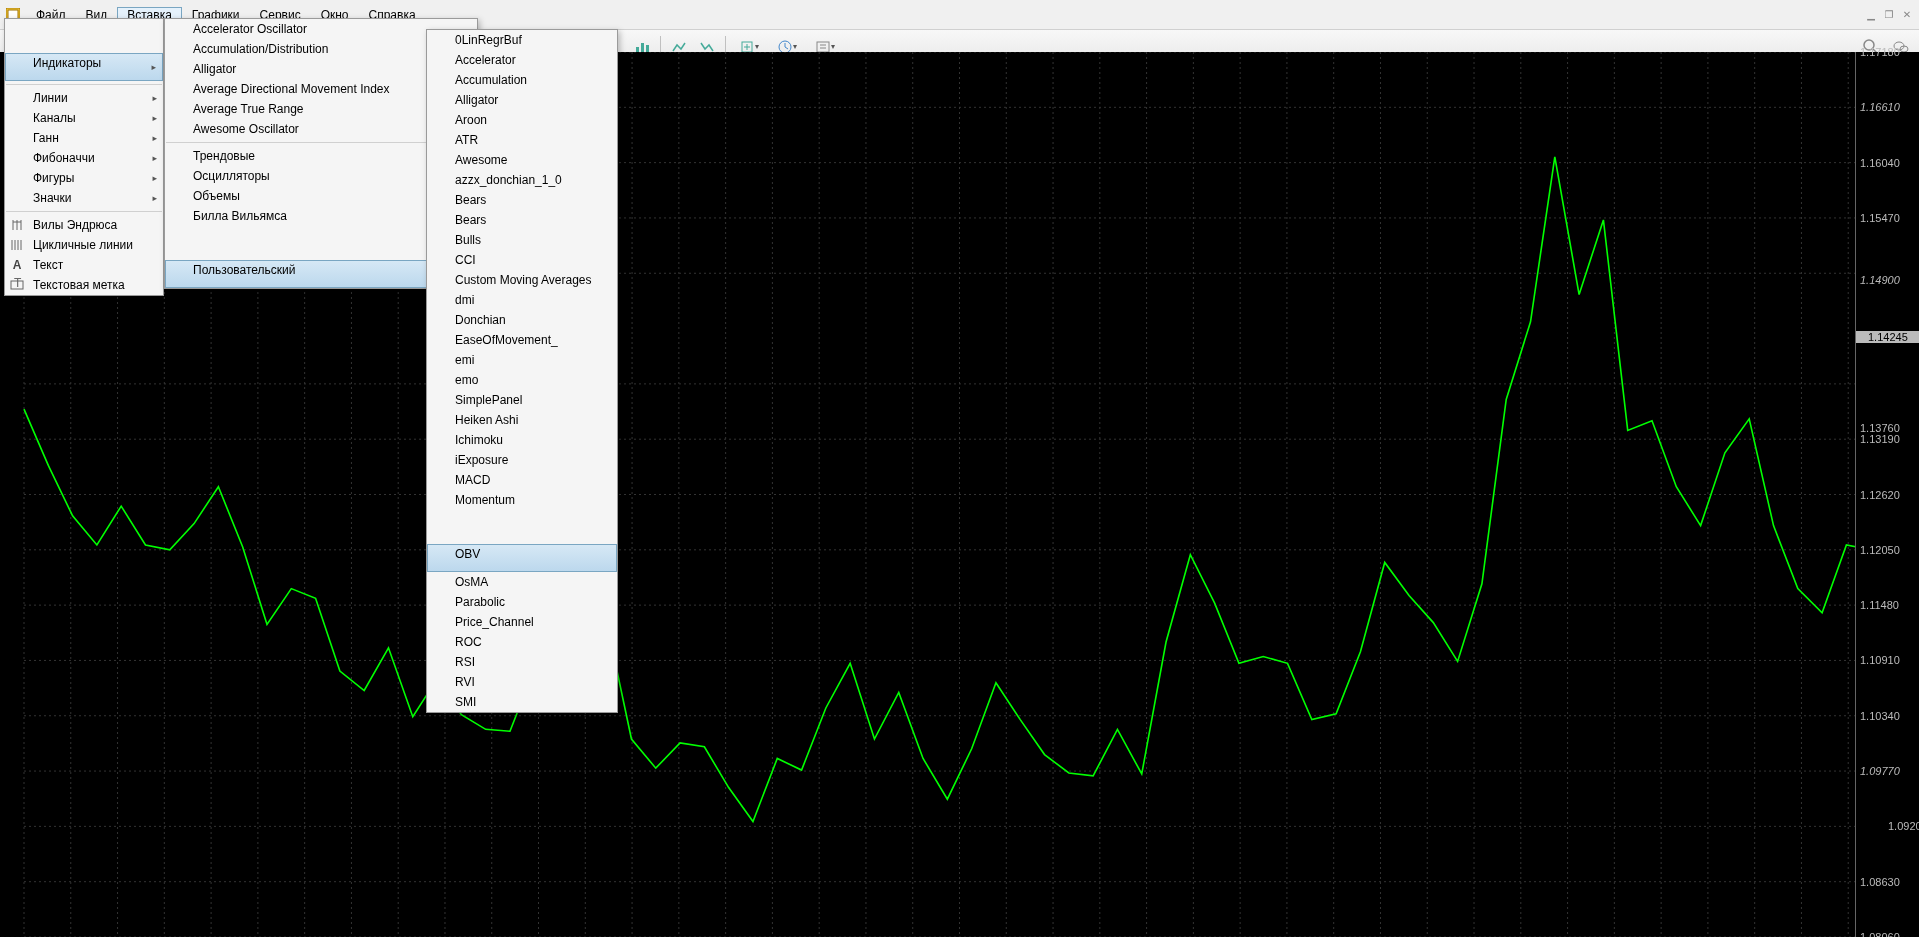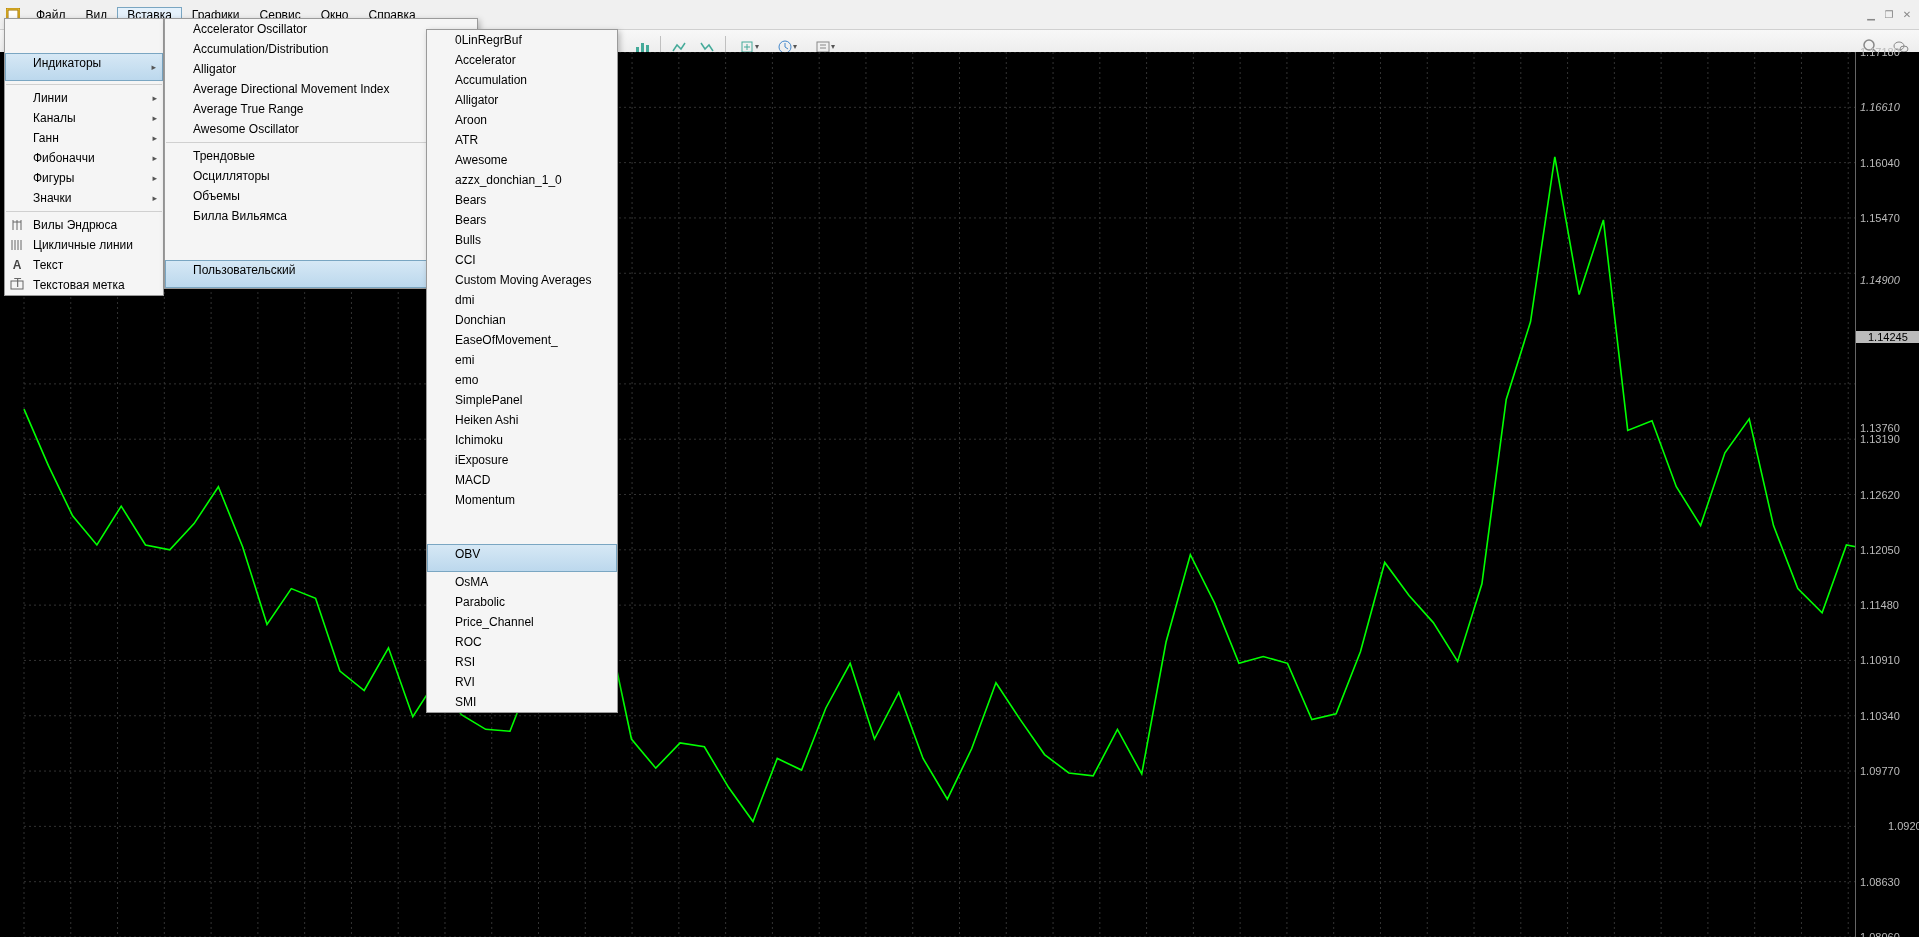--- a/index.html
+++ b/index.html
@@ -190,21 +190,21 @@
     <div class="ytick" style="top: 165.937px;">1.15470</div>
     <div class="ytick" style="top: 228px; font-style: italic;">1.14900</div>
     <div class="ytick current" style="top: 284.811px;">1.14245</div>
     <div class="ytick" style="top: 351px; margin-top: 25px;">1.13760</div>
     <div class="ytick" style="top: 387.188px;">1.13190</div>
     <div class="ytick" style="top: 442.5px;">1.12620</div>
     <div class="ytick" style="top: 497.812px;">1.12050</div>
     <div class="ytick" style="top: 553.125px;">1.11480</div>
     <div class="ytick" style="top: 608.438px;">1.10910</div>
     <div class="ytick" style="top: 663.75px;">1.10340</div>
-    <div class="ytick" style="top: 719.062px;">1.09770</div>
+    <div class="ytick" style="top: 719.062px; font-style: italic;">1.09770</div>
     <div class="ytick" style="top: 774.375px; margin-left: 28px;">1.09200</div>
     <div class="ytick" style="top: 829.687px;">1.08630</div>
     <div class="ytick" style="top: 885px;">1.08060</div>
   </div>
 
 <div class="dropdown dd-level1" id="dd1">
     <div class="dd-item highlighted has-submenu"><span>Индикаторы</span></div>
     <div class="dd-sep"></div>
     <div class="dd-item has-submenu"><span>Линии</span></div>
     <div class="dd-item has-submenu"><span>Каналы</span></div>

